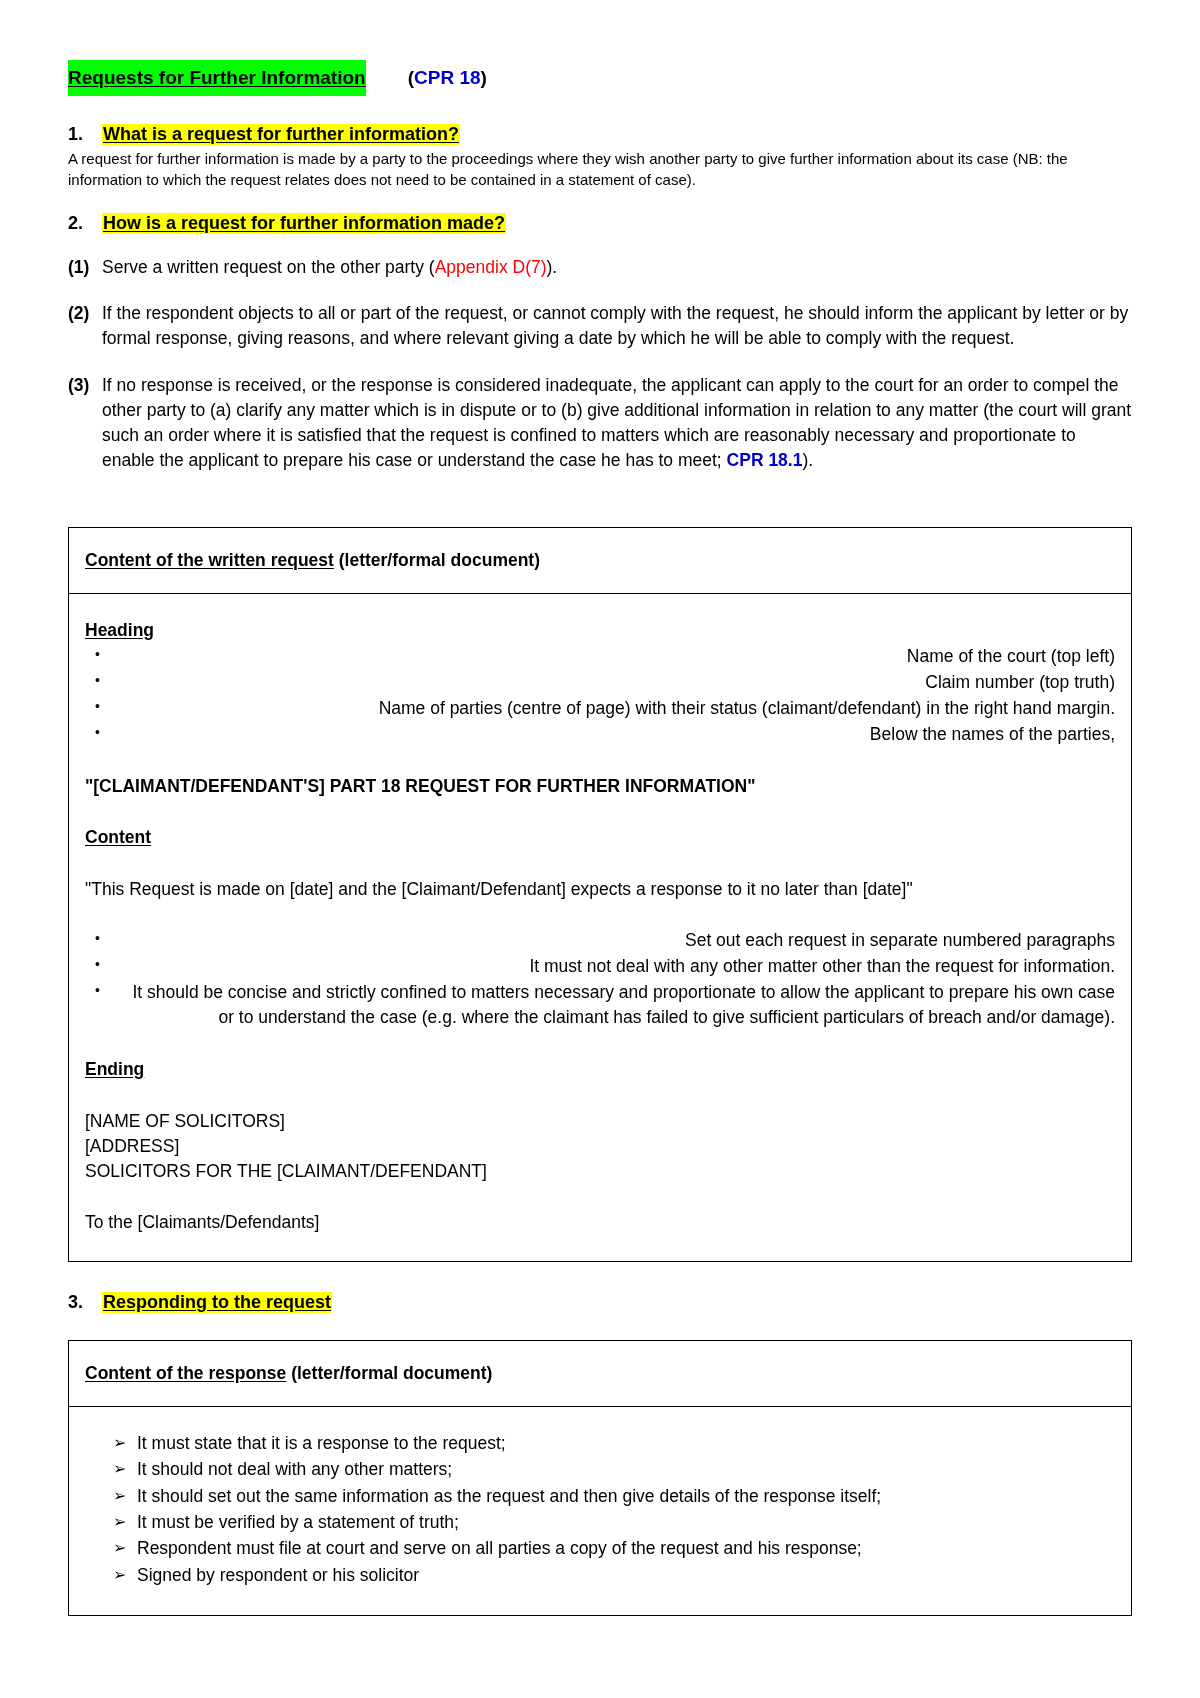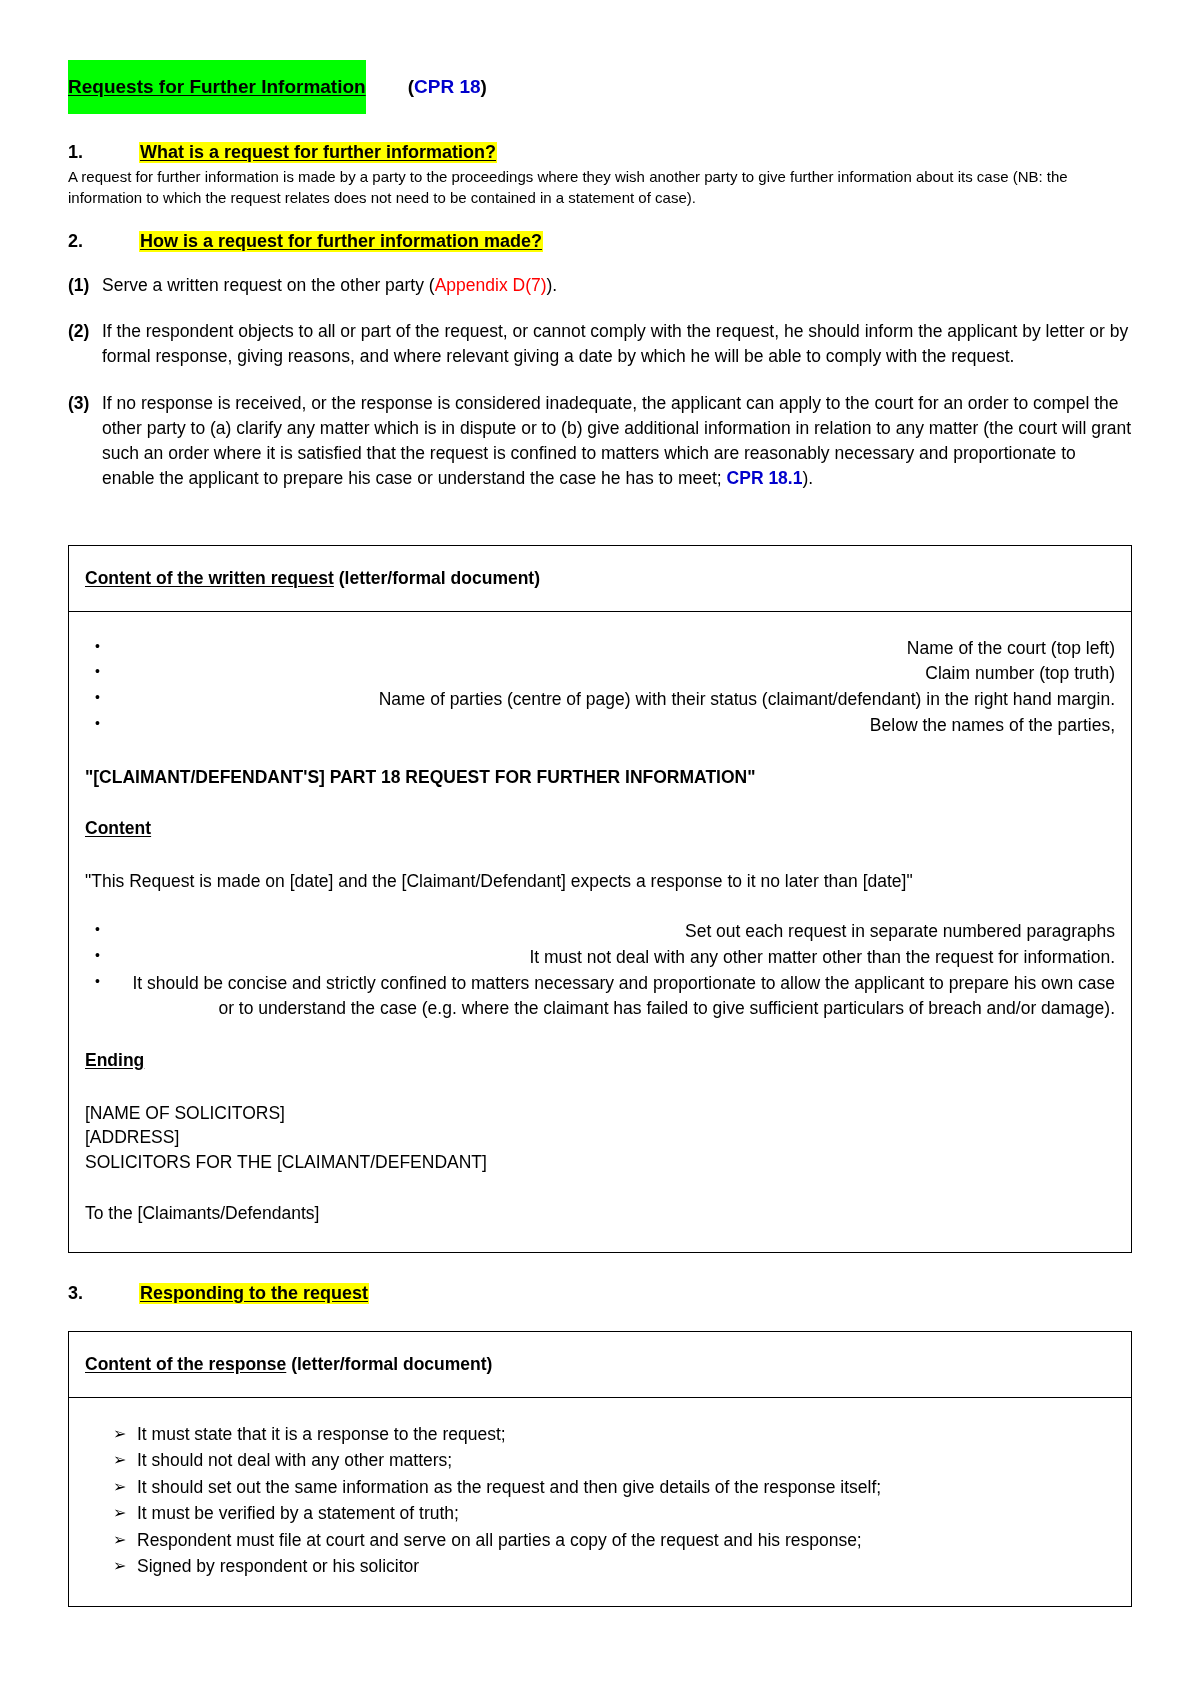--- a/index.html
+++ b/index.html
@@ -28,21 +28,21 @@
     display: flex;
     align-items: baseline;
     margin: 0 0 28px 0;
     font-size: 19px;
     font-weight: bold;
   }
   .title-hl {
     background: #00ff00;
     text-decoration: underline;
     text-underline-offset: 2px;
-    padding: 16px 0;
+    padding: 7px 0;
   }
   .title-ref {
     margin-left: 42px;
     font-weight: bold;
   }
   .blue { color: #0000cc; }
   .red  { color: #ff0000; }
 
   
   .section-head {
@@ -54,21 +54,20 @@
   }
   .section-num {
     width: 34px;
     flex: 0 0 34px;
   }
   .section-title {
     background: #ffff00;
     text-decoration: underline;
     text-underline-offset: 2px;
     padding: 0 1px;
-    margin-left: 37px;
   }
 
   .body-para {
     font-size: 15px;
     line-height: 1.42;
     margin: 0 0 22px 0;
     text-align: left;
   }
 
   
@@ -194,20 +193,21 @@
     <span class="text"><span>If no response is received, or the response is considered inadequate, the applicant can apply to the court for an order to compel the other party to (a) clarify any matter which is in dispute or to (b) give additional information in relation to any matter (the court will grant such an order where it is satisfied that the request is confined to matters which are reasonably necessary and proportionate to enable the applicant to prepare his case or understand the case he has to meet; </span><span class="blue" style="font-weight:bold">CPR 18.1</span><span>).</span></span>
   </div>
 
   <div class="gap-box-top"></div>
 
   <div class="box">
     <div class="box-header"><span class="u">Content of the written request</span><span> (letter/formal document)</span></div>
 
     <div class="box-body">
 
+      <div class="sub-head">Heading</div>
 
       <ul class="bullet-list">
         <li>
           <span class="bul">•</span>
           <span class="itxt">Name of the court (top left)</span>
         </li>
         <li>
           <span class="bul">•</span>
           <span class="itxt">Claim number (top truth)</span>
         </li>

